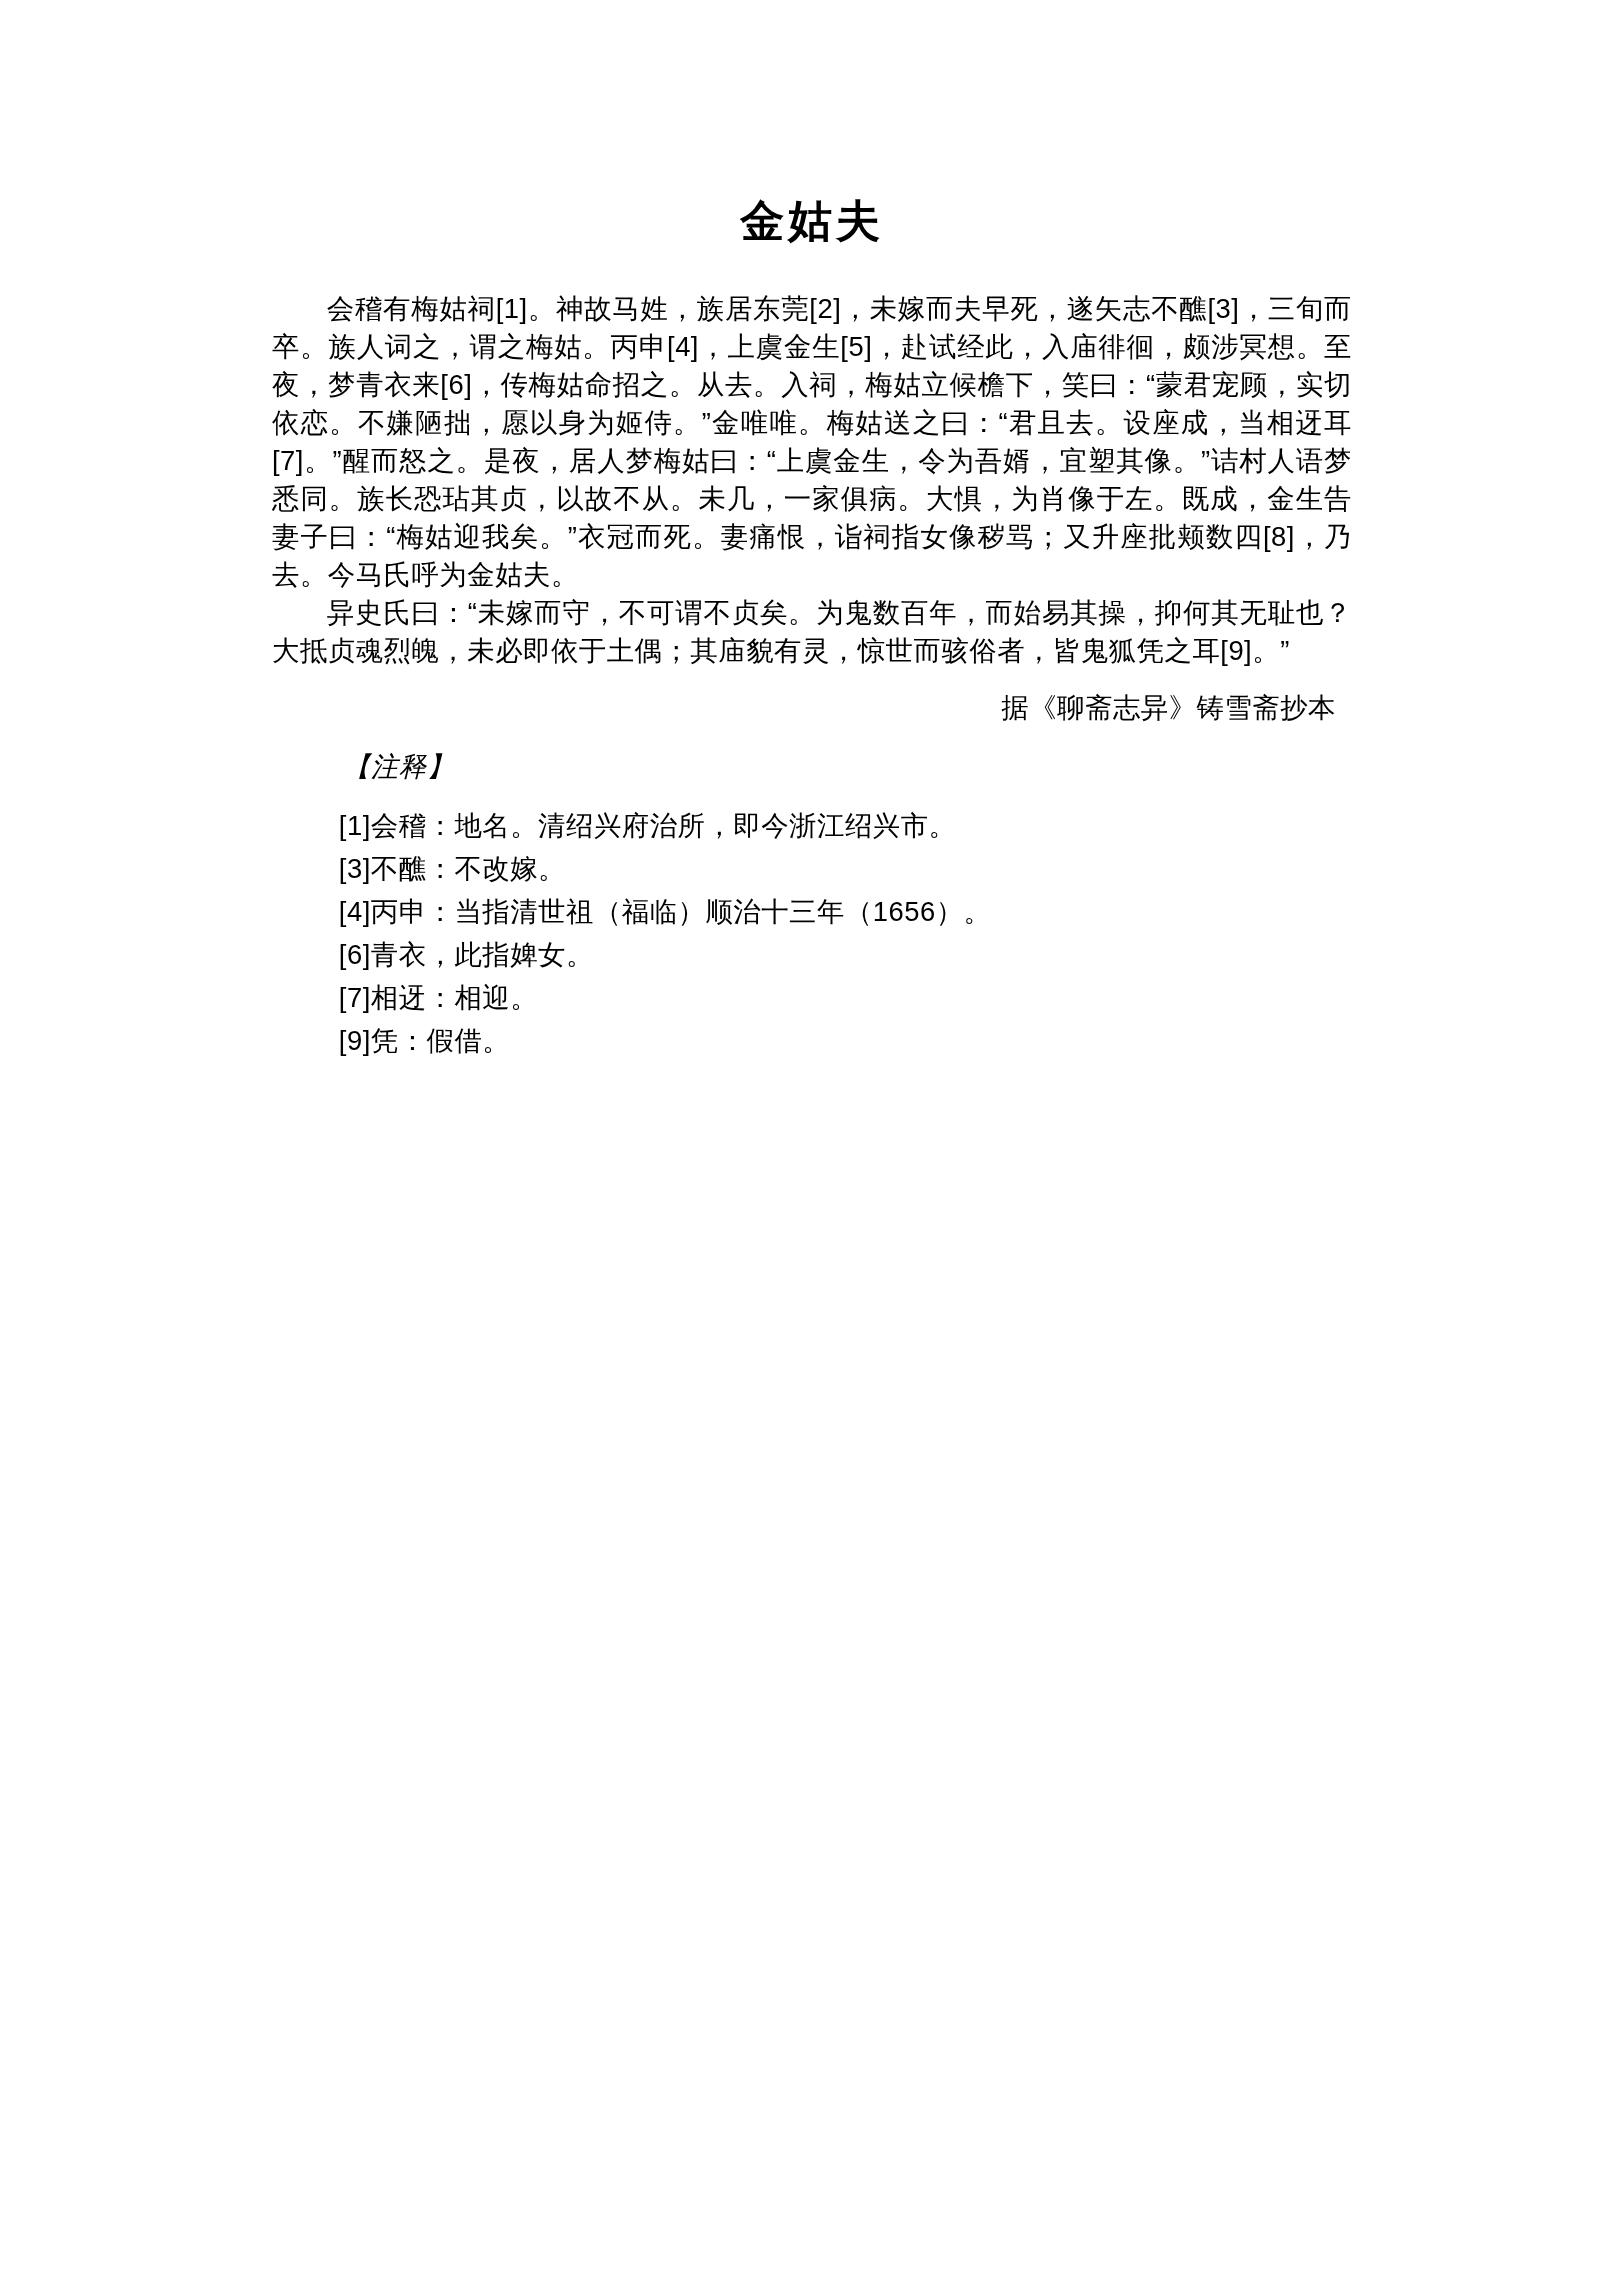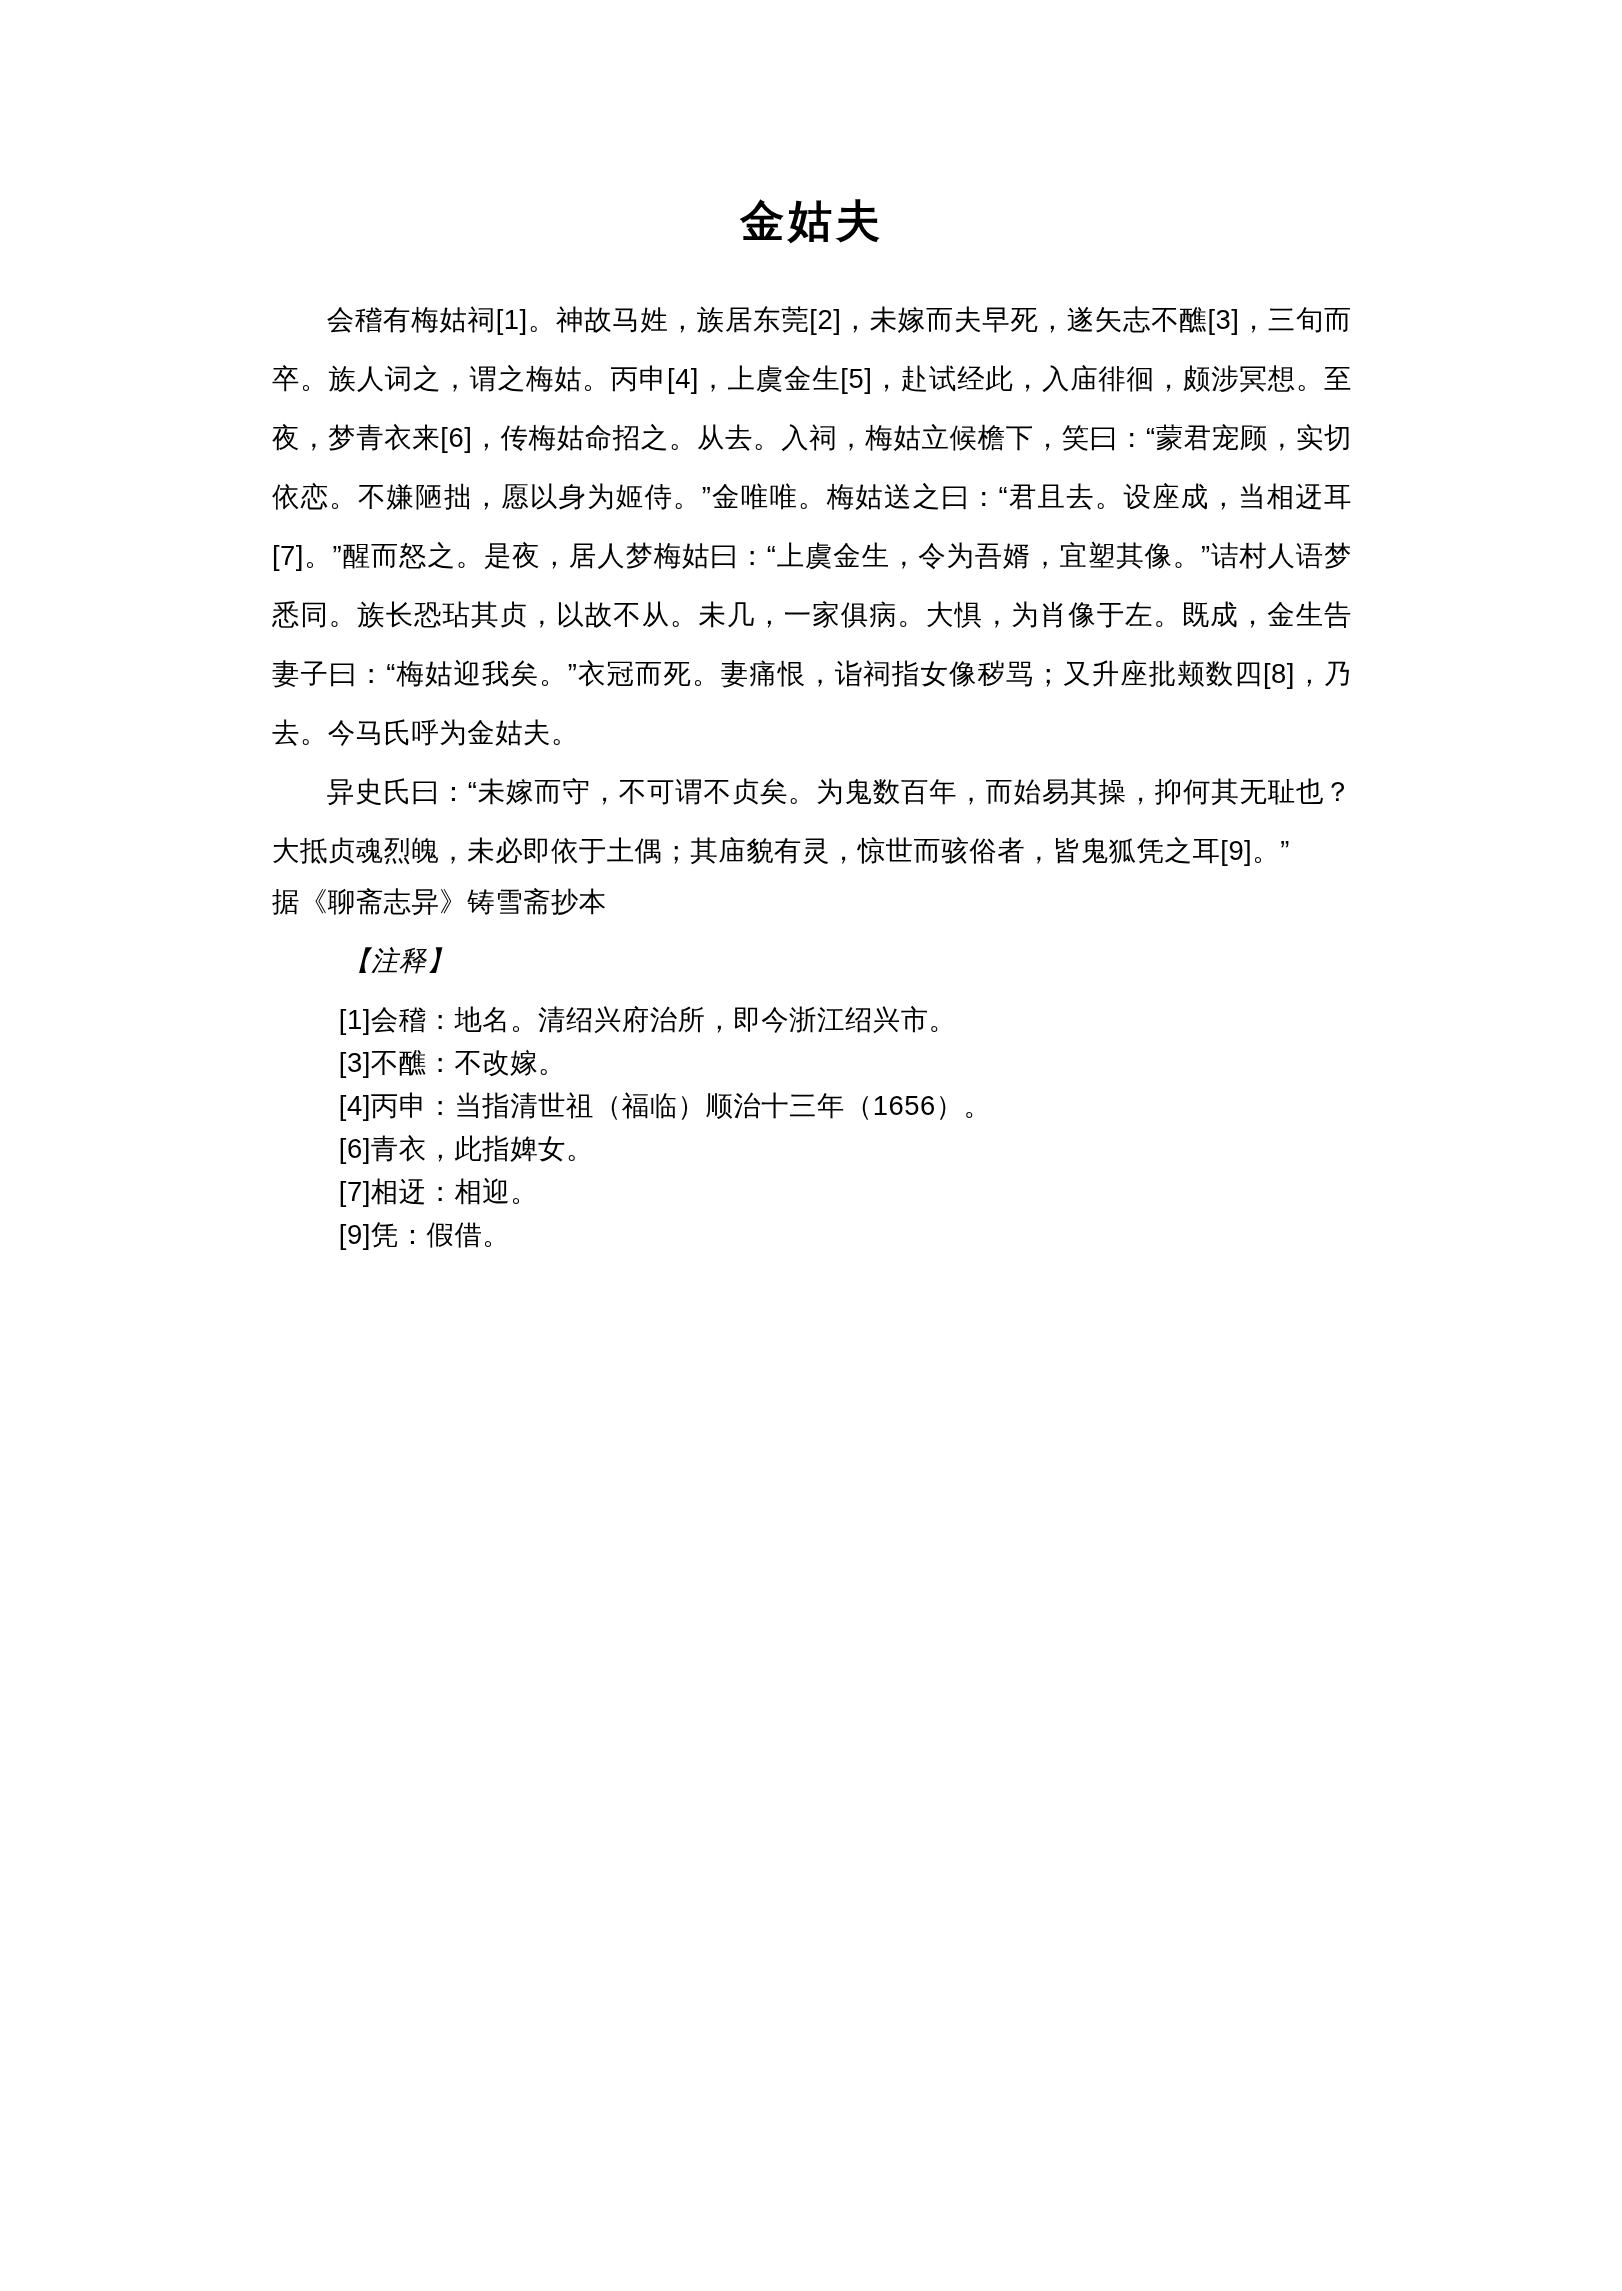--- a/index.html
+++ b/index.html
@@ -22,30 +22,31 @@
     margin: 0 0 48px 0;
     font-size: 44px;
     font-weight: 700;
     line-height: 43px;
     text-align: center;
     letter-spacing: 3.9px;
   }
   .para {
     margin: 0;
     font-size: 27.4px;
-    line-height: 59px;
+    line-height: 38px;
     text-align: justify;
     text-justify: inter-ideograph;
     text-indent: 2em;
     letter-spacing: 0.5px;
   }
   .attribution {
-    margin: 0;
+    margin: 16px;
     font-size: 27.4px;
     line-height: 43px;
+    text-align: right;
     letter-spacing: 0.5px;
   }
   .notes-header {
     margin: 16px;
     font-size: 27.4px;
     line-height: 43px;
     text-indent: 2em;
     letter-spacing: 0.5px;
     font-style: italic;
   }

